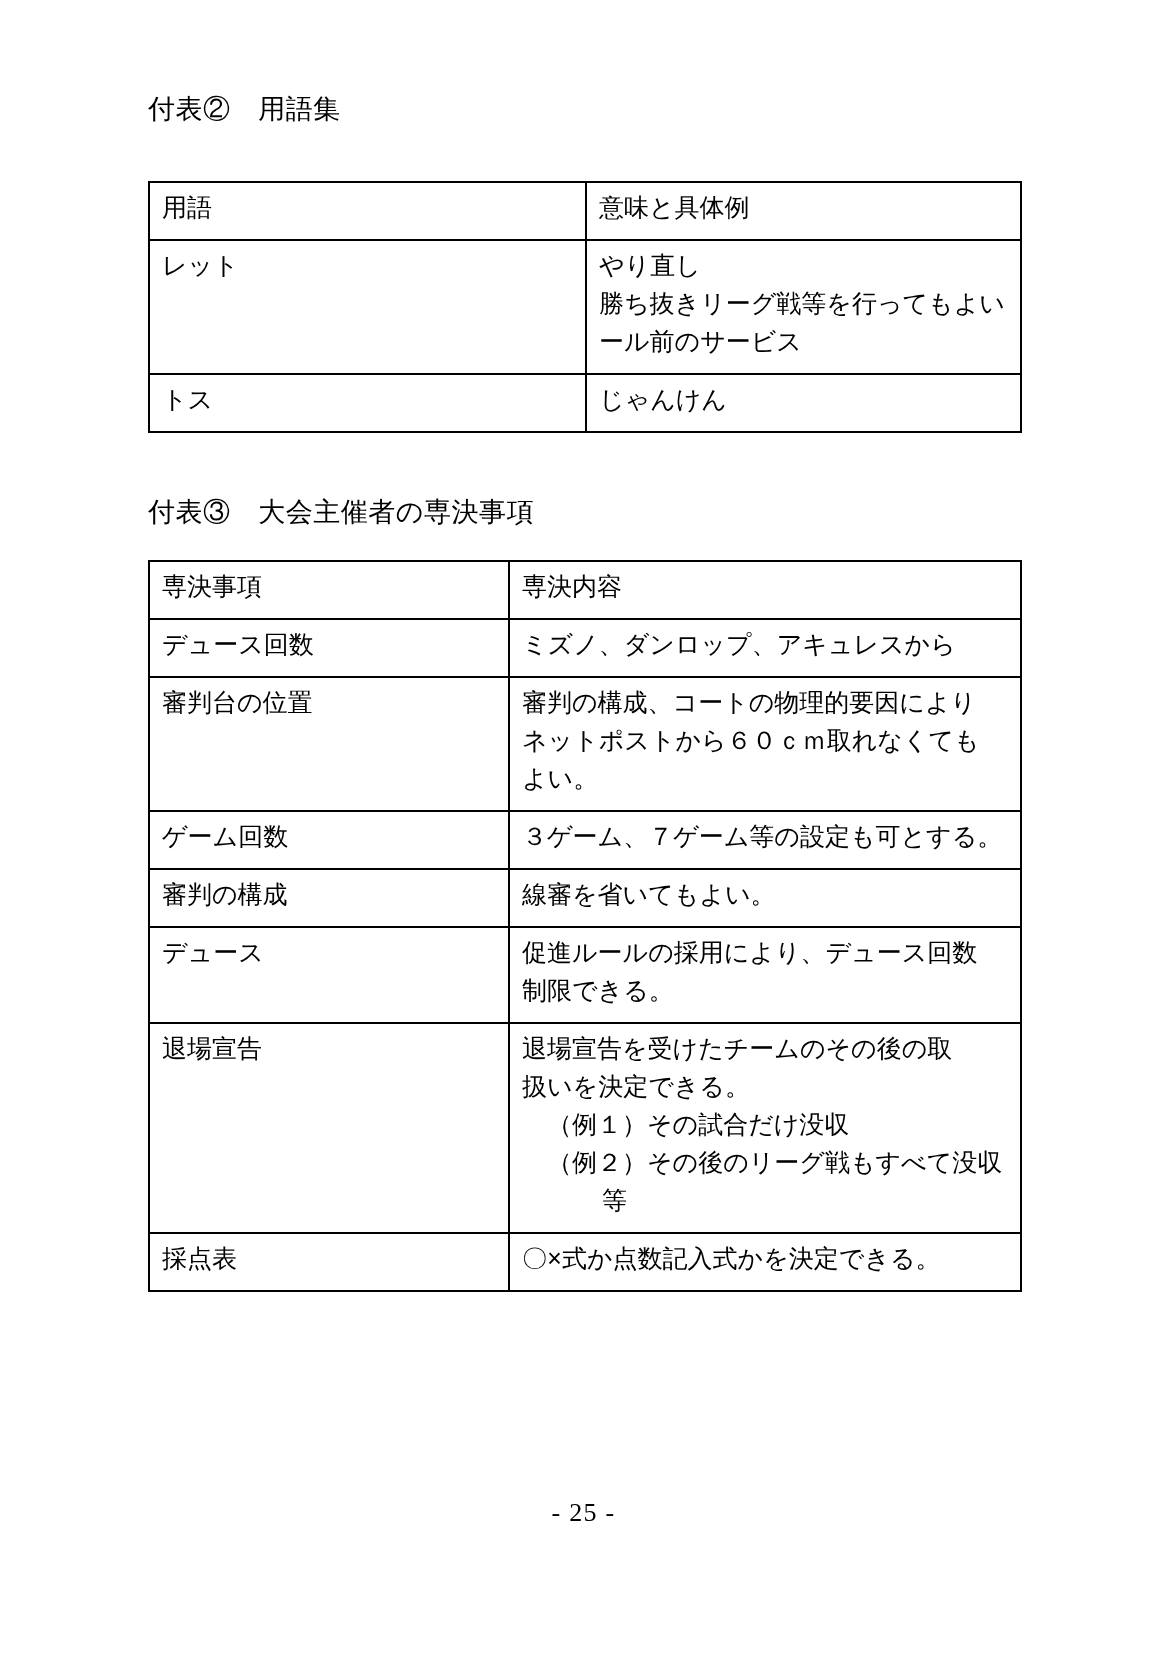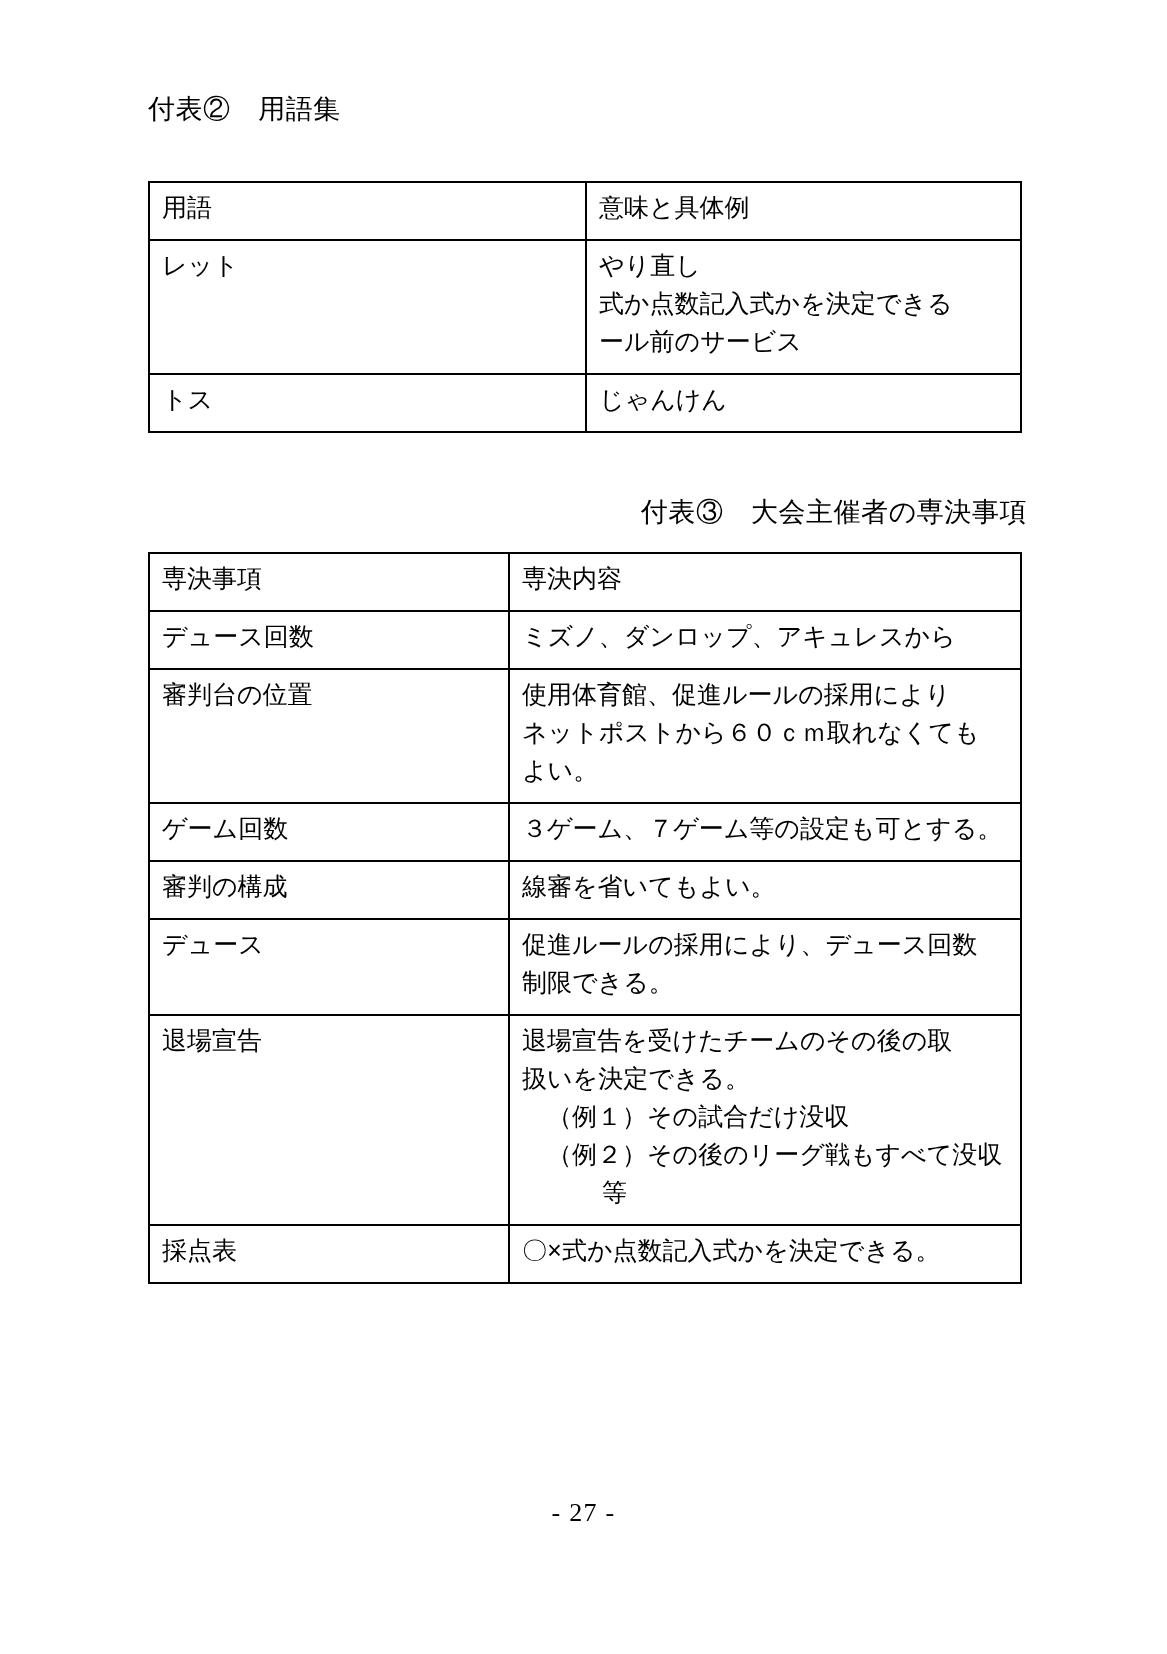--- a/index.html
+++ b/index.html
@@ -23,21 +23,21 @@
     padding: 92px 140px 0 148px;
   }
   .section-heading {
     font-size: 27px;
     line-height: 1.3;
     letter-spacing: 0.02em;
     margin: 0 0 0 0;
     white-space: pre;
   }
   .heading-1 { margin-bottom: 54px; }
-  .heading-2 { margin-top: 62px; margin-bottom: 22px; text-align: right; }
+  .heading-2 { margin-top: 62px; margin-bottom: 30px; }
 
   table.doc-table {
     border-collapse: collapse;
     width: 872px;
     table-layout: fixed;
   }
   table.doc-table td, table.doc-table th {
     border: 2px solid #000000;
     vertical-align: top;
     padding: 8px 12px 10px 12px;
@@ -83,21 +83,21 @@
       </colgroup>
     <tbody>
       <tr>
         <td>用語</td>
         <td>意味と具体例</td>
       </tr>
       <tr>
         <td>レット</td>
         <td>
           <span class="cell-line">やり直し</span>
-          <span class="cell-line">式か点数記入式かを決定できる</span>
+          <span class="cell-line">勝ち抜きリーグ戦等を行ってもよい</span>
           <span class="cell-line">ール前のサービス</span>
         </td>
       </tr>
       <tr>
         <td>トス</td>
         <td>
           <span class="cell-line">じゃんけん</span>
         </td>
       </tr>
     </tbody>
@@ -119,21 +119,21 @@
       <tr>
         <td class="pad-bottom-gap">デュース回数</td>
         <td class="pad-bottom-gap">
           <span class="cell-line">ミズノ、ダンロップ、アキュレスから</span>
         </td>
       </tr>
 
       <tr>
         <td>審判台の位置</td>
         <td>
-          <span class="cell-line">使用体育館、促進ルールの採用により</span>
+          <span class="cell-line">審判の構成、コートの物理的要因により</span>
           <span class="cell-line">ネットポストから６０ｃｍ取れなくても</span>
           <span class="cell-line">よい。</span>
         </td>
       </tr>
 
       <tr>
         <td>ゲーム回数</td>
         <td>
           <span class="cell-line">３ゲーム、７ゲーム等の設定も可とする。</span>
         </td>
@@ -170,13 +170,13 @@
         <td>
           <span class="cell-line">〇×式か点数記入式かを決定できる。</span>
         </td>
       </tr>
 
     </tbody>
   </table>
 
 </div>
 
-<div class="page-number">- 27 -</div>
+<div class="page-number">- 25 -</div>
 
 </body></html>

